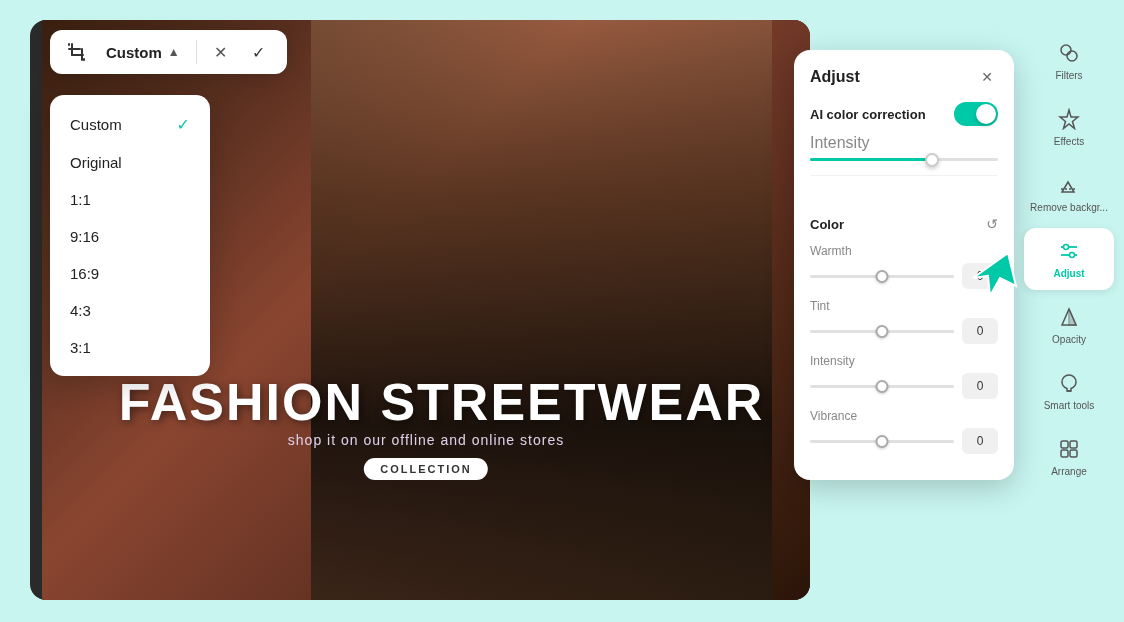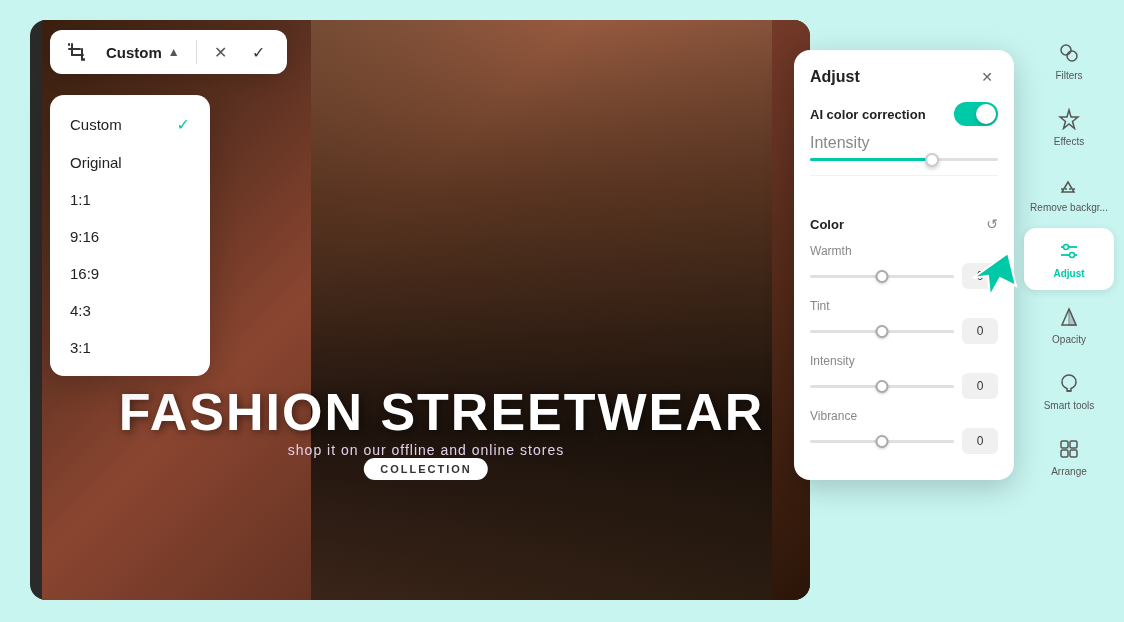--- a/index.html
+++ b/index.html
@@ -60,20 +60,21 @@
 
     .collection-badge {
       display: inline-block;
       background: white;
       color: #333;
       font-size: 11px;
       font-weight: 700;
       letter-spacing: 2px;
       padding: 5px 16px;
       border-radius: 20px;
+      margin-top: 10px;
       text-transform: uppercase;
       text-align: right;
     }
 
     
     .toolbar {
       position: absolute;
       top: 30px;
       left: 50px;
       display: flex;

